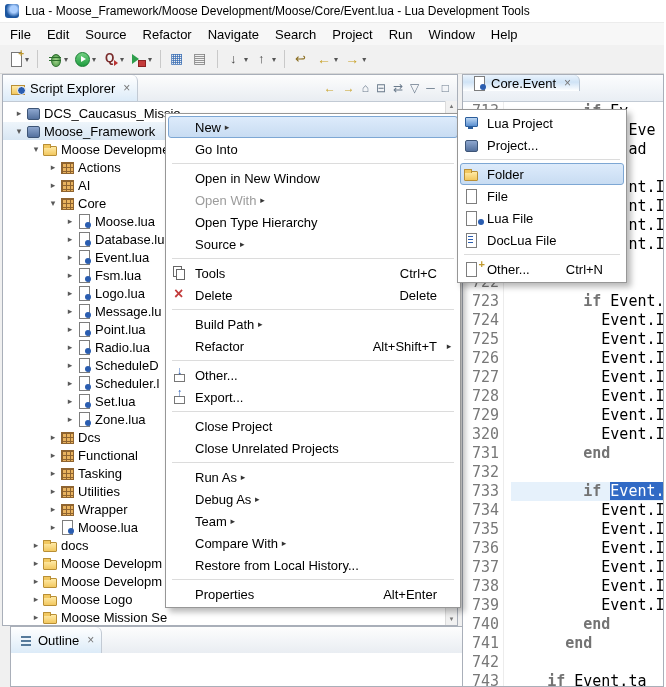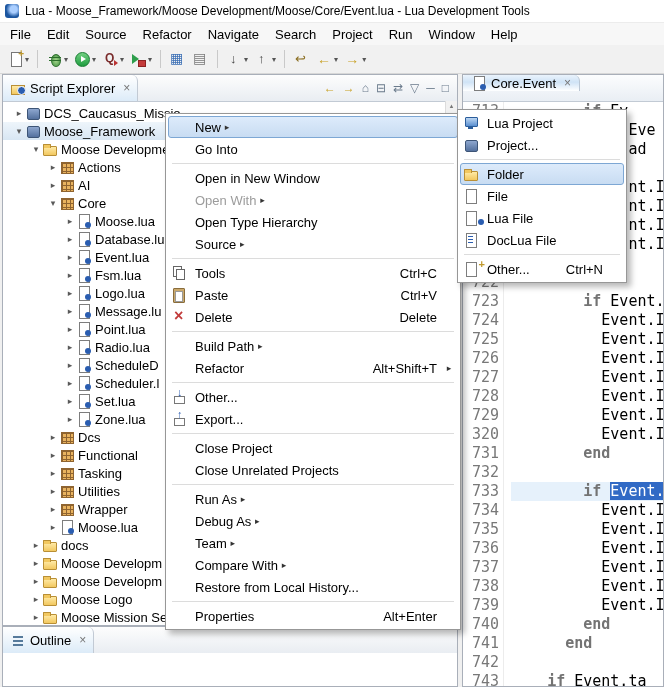--- a/index.html
+++ b/index.html
@@ -33,21 +33,21 @@
   .tico-annot-next::before{content:"↓";position:absolute;left:4px;top:0;color:#444;font-size:13px}
   .tico-annot-prev::before{content:"↑";position:absolute;left:4px;top:0;color:#444;font-size:13px}
   .tico-lastedit::before{content:"↩";position:absolute;left:2px;top:0;color:#8a6d1f;font-size:13px}
   .tico-back::before{content:"←";position:absolute;left:1px;top:0;color:#c9a227;font-size:14px}
   .tico-fwd::before{content:"→";position:absolute;left:1px;top:0;color:#c9a227;font-size:14px}
 
   
   .main{position:absolute;left:0;top:72px;right:0;bottom:0}
   .panel{position:absolute;background:#fff;border:1px solid #a9afb9;box-sizing:border-box}
   .explorer{left:2px;top:2px;width:456px;height:552px}
-  .outline{left:2px;top:554px;width:456px;bottom:0}
+  .outline{left:10px;top:554px;width:456px;bottom:0}
   .editor{left:462px;top:2px;right:0;bottom:0;display:flex;flex-direction:column}
 
   .phdr{height:26px;display:flex;align-items:stretch;background:linear-gradient(#fdfdfd,#e9edf2);border-bottom:1px solid #c2cad4}
   .ptab{display:flex;align-items:center;gap:4px;padding:0 7px;background:linear-gradient(#ffffff,#dcebf8);border-right:1px solid #c2cad4;border-radius:2px 6px 0 0;white-space:nowrap}
   .tclose{color:#777;font-size:12px;margin-left:4px}
   .ptools{margin-left:auto;display:flex;align-items:center;gap:7px;padding-right:8px}
   .vtool{font-size:12px;color:#6b7b8c}
   .vtool.gold{color:#c9a227}
 
   
@@ -449,26 +449,20 @@
           <span class="marrow">▸</span>
         </div>
         <div class="msep"></div>
         <div class="mi">
           <span class="mic icx icx-copy"></span>
           <span class="mlabel">Tools</span>
           <span class="msc">Ctrl+C</span>
           <span class="marrow"></span>
         </div>
         <div class="mi">
-          <span class="mic icx icx-paste"></span>
-          <span class="mlabel">Paste</span>
-          <span class="msc">Ctrl+V</span>
-          <span class="marrow"></span>
-        </div>
-        <div class="mi">
           <span class="mic icx icx-delete"></span>
           <span class="mlabel">Delete</span>
           <span class="msc">Delete</span>
           <span class="marrow"></span>
         </div>
         <div class="msep"></div>
         <div class="mi">
           <span class="mic"></span>
           <span class="mlabel">Build Path</span>
           <span class="marrow">▸</span>

